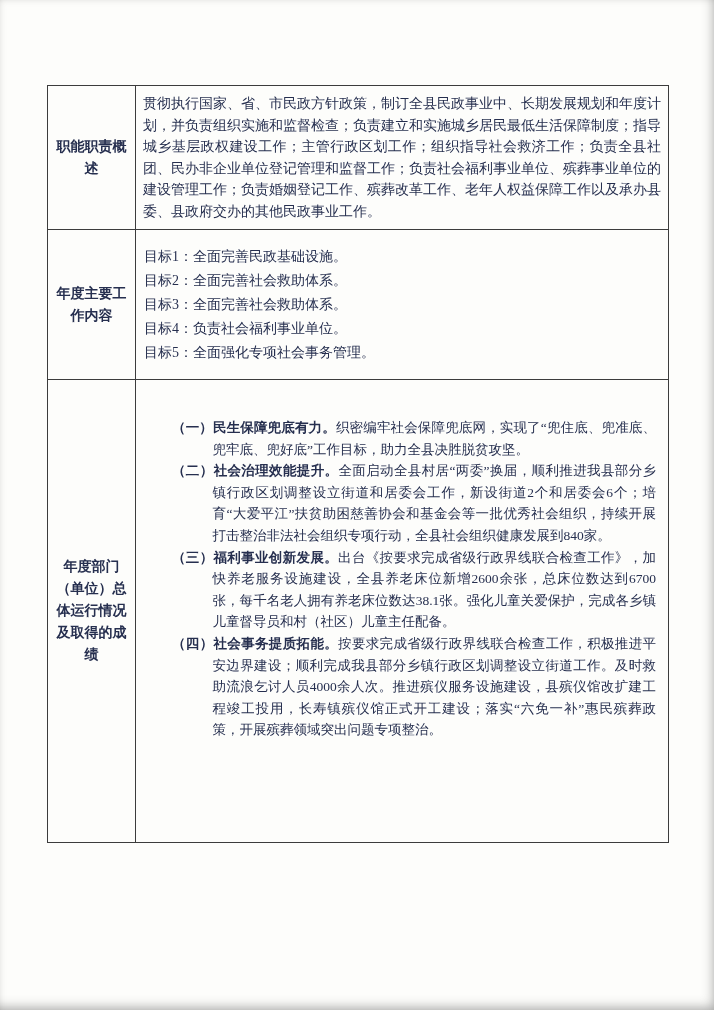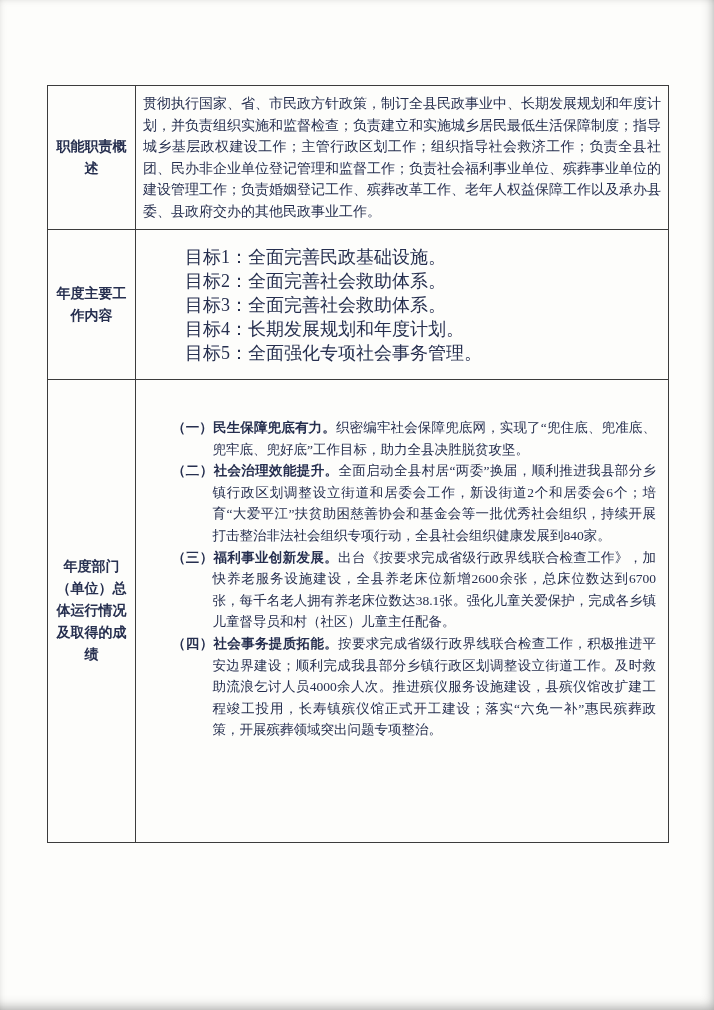--- a/index.html
+++ b/index.html
@@ -52,23 +52,22 @@
   td.para {
     height:144px;
     padding:6px 7px;
     font-size:14px;
     line-height:21.5px;
     text-align:justify;
   }
   
   td.goals-cell { height:150px; padding:10px 8px; }
   .goal {
-    font-size:18px;
+    font-size:14px;
     line-height:24px;
-    margin-left:41px;
   }
   
   td.perf-cell {
     height:463px;
     padding:14px 12px 78px 36px;
     font-size:13.5px;
     line-height:21.6px;
     text-align:justify;
   }
   .ach {
@@ -96,21 +95,21 @@
         <th class="lbl">职能职责概述</th>
         <td colspan="3" class="para">贯彻执行国家、省、市民政方针政策，制订全县民政事业中、长期发展规划和年度计划，并负责组织实施和监督检查；负责建立和实施城乡居民最低生活保障制度；指导城乡基层政权建设工作；主管行政区划工作；组织指导社会救济工作；负责全县社团、民办非企业单位登记管理和监督工作；负责社会福利事业单位、殡葬事业单位的建设管理工作；负责婚姻登记工作、殡葬改革工作、老年人权益保障工作以及承办县委、县政府交办的其他民政事业工作。</td>
       </tr>
 
       <tr>
         <th class="lbl">年度主要工作内容</th>
         <td colspan="3" class="goals-cell">
           <div class="goal">目标1：全面完善民政基础设施。</div>
           <div class="goal">目标2：全面完善社会救助体系。</div>
           <div class="goal">目标3：全面完善社会救助体系。</div>
-          <div class="goal">目标4：长期发展规划和年度计划。</div>
+          <div class="goal">目标4：负责社会福利事业单位。</div>
           <div class="goal">目标5：全面强化专项社会事务管理。</div>
         </td>
       </tr>
 
       <tr>
         <th class="lbl">年度部门（单位）总体运行情况及取得的成绩</th>
         <td colspan="3" class="perf-cell">
           <div class="ach"><span class="ach-num">（一）</span><span class="ach-title">民生保障兜底有力。</span><span class="ach-text">织密编牢社会保障兜底网，实现了“兜住底、兜准底、兜牢底、兜好底”工作目标，助力全县决胜脱贫攻坚。</span></div>
           <div class="ach"><span class="ach-num">（二）</span><span class="ach-title">社会治理效能提升。</span><span class="ach-text">全面启动全县村居“两委”换届，顺利推进我县部分乡镇行政区划调整设立街道和居委会工作，新设街道2个和居委会6个；培育“大爱平江”扶贫助困慈善协会和基金会等一批优秀社会组织，持续开展打击整治非法社会组织专项行动，全县社会组织健康发展到840家。</span></div>
           <div class="ach"><span class="ach-num">（三）</span><span class="ach-title">福利事业创新发展。</span><span class="ach-text">出台《按要求完成省级行政界线联合检查工作》，加快养老服务设施建设，全县养老床位新增2600余张，总床位数达到6700张，每千名老人拥有养老床位数达38.1张。强化儿童关爱保护，完成各乡镇儿童督导员和村（社区）儿童主任配备。</span></div>

